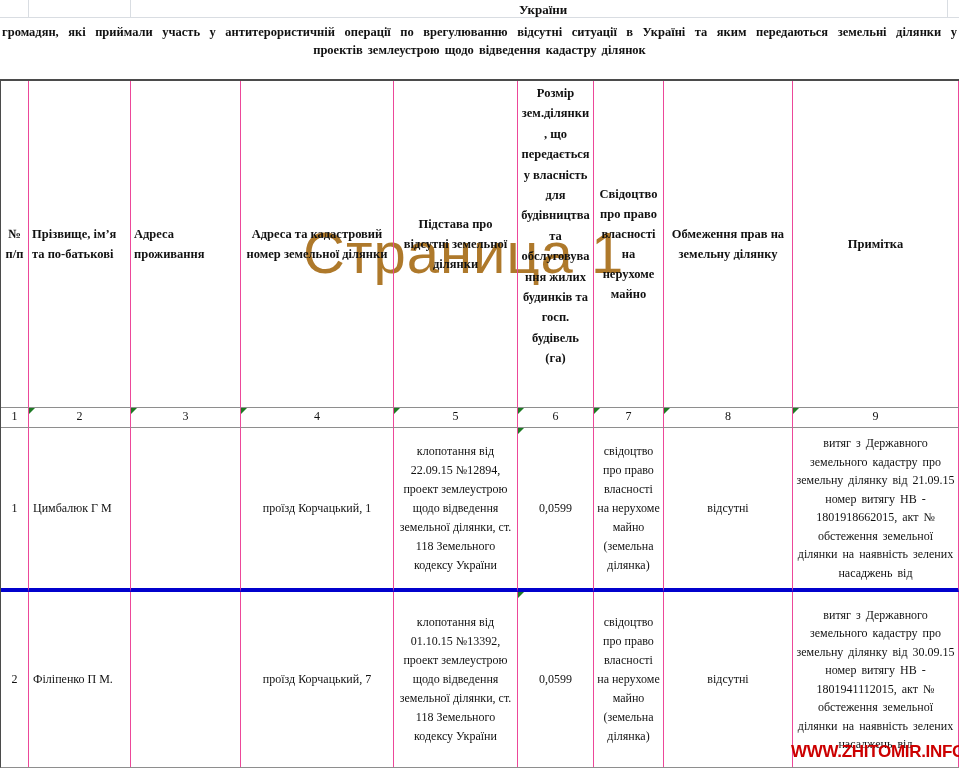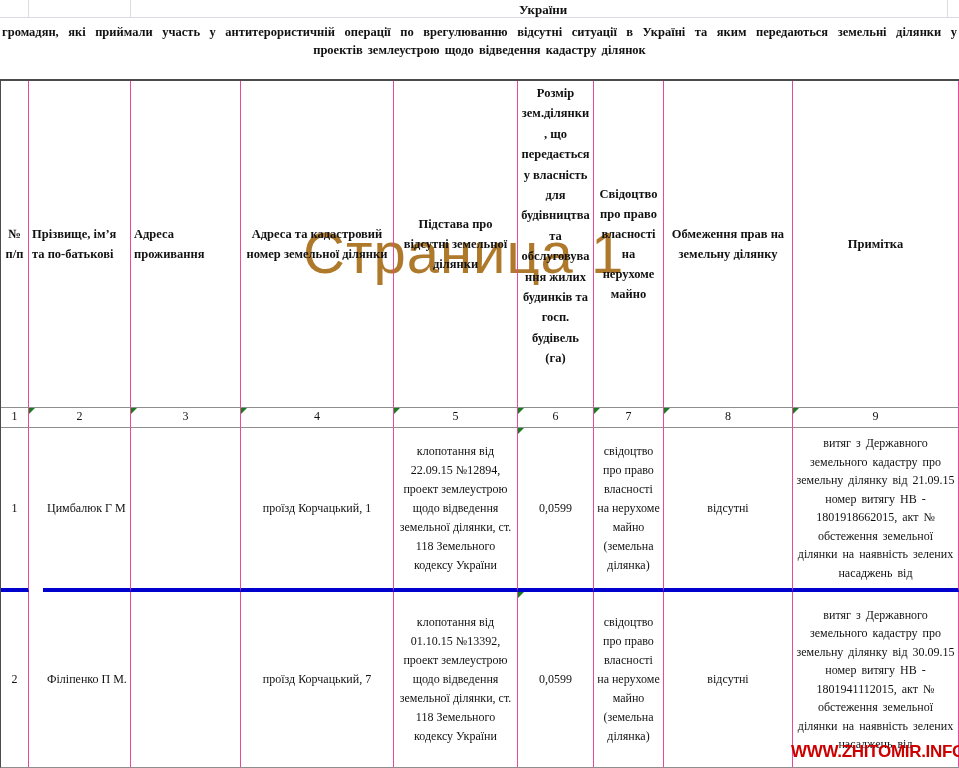--- a/index.html
+++ b/index.html
@@ -38,21 +38,21 @@
 
   .hc{border-bottom:1px solid #8e8e8e;display:flex;align-items:center;justify-content:center;
       text-align:center;font-weight:bold;font-size:12.5px;line-height:20px;padding:2px 3px;}
   .hc.left{justify-content:flex-start;text-align:left;}
   .hc.tall{display:block;line-height:20.4px;padding-top:2px;overflow-wrap:anywhere;}
 
   .nc{border-bottom:1px solid #8e8e8e;text-align:center;font-size:12px;line-height:17px;}
 
   .dc{display:flex;align-items:center;justify-content:center;text-align:center;
       font-size:12px;line-height:19px;padding:2px 3px;}
-  .dc.left{justify-content:flex-start;text-align:right;padding-left:4px;margin-left:14px;}
+  .dc.left{justify-content:flex-start;text-align:right;padding-left:4px;}
   .dc.note{line-height:18.5px;word-spacing:2px;}
   .r1{border-bottom:4px solid #0101cd;}
 
   .tri{position:absolute;top:0;left:0;width:0;height:0;
        border-top:6px solid #1d7a24;border-right:6px solid transparent;}
 </style>
 </head>
 <body>
 
 <div id="page">

